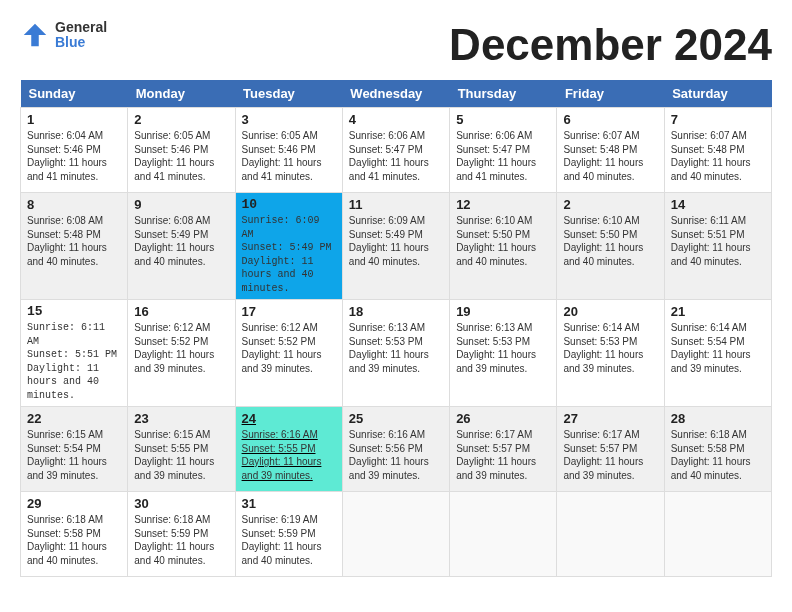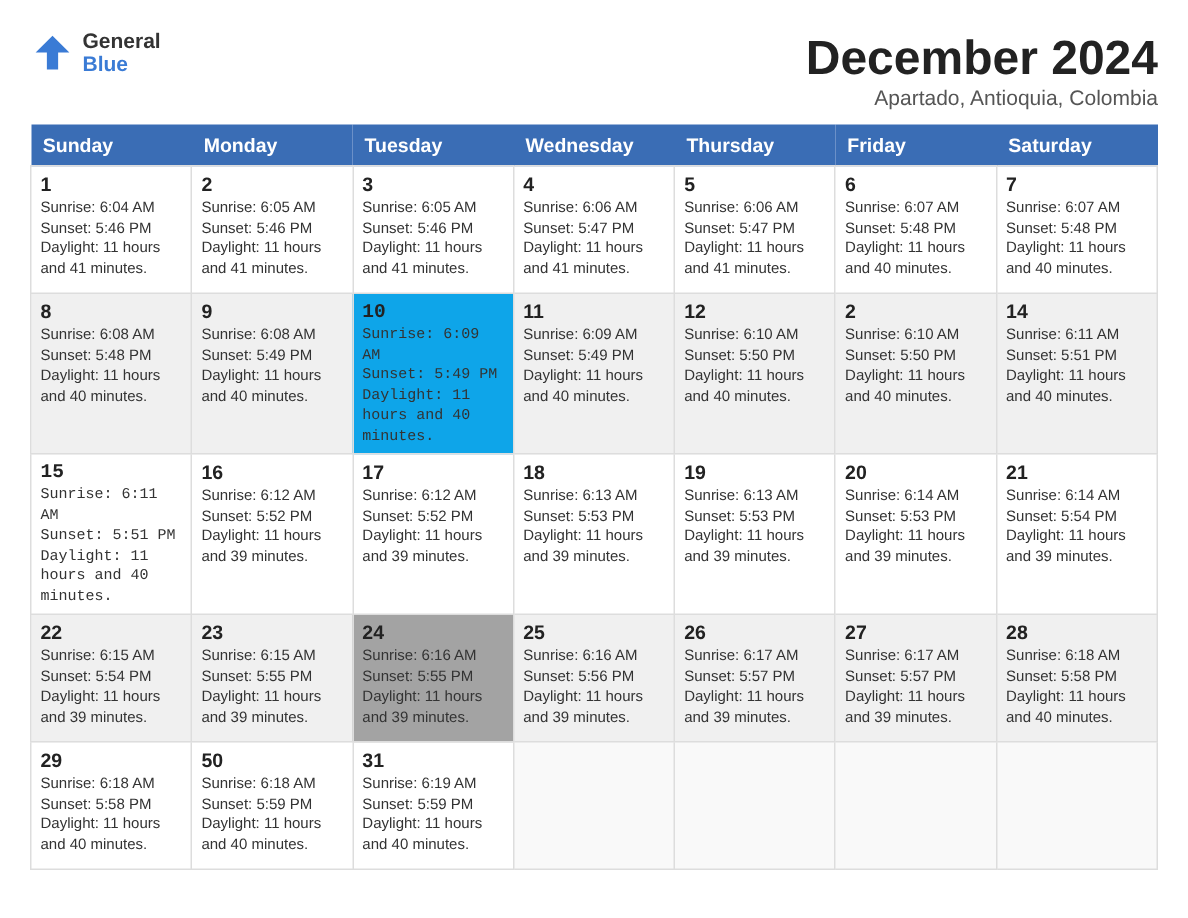--- a/index.html
+++ b/index.html
@@ -31,21 +31,21 @@
     .logo-blue { color: #3a7bd5; }
     .logo-icon {
       width: 30px;
       height: 30px;
       margin-right: 5px;
     }
     .title-section {
       text-align: right;
     }
     .month-title {
-      font-size: 32px;
+      font-size: 44px;
       font-weight: bold;
       color: #222;
     }
     .location-title {
       font-size: 14px;
       color: #555;
     }
     .calendar-table {
       width: 100%;
       border-collapse: collapse;
@@ -98,21 +98,20 @@
       <svg class="logo-icon" viewBox="0 0 40 40">
         <polygon points="20,5 35,20 25,20 25,35 15,35 15,20 5,20" fill="#3a7bd5"></polygon>
       </svg>
       <div class="logo-text">
         <span class="logo-general">General</span>
         <span class="logo-blue">Blue</span>
       </div>
     </div>
     <div class="title-section">
       <div class="month-title">December 2024</div>
-      <div class="location-title">Apartado, Antioquia, Colombia</div>
     </div>
   </div>
 
   <table class="calendar-table">
     <thead>
       <tr>
         <th>Sunday</th>
         <th>Monday</th>
         <th>Tuesday</th>
         <th>Wednesday</th>
@@ -260,21 +259,21 @@
         <span class="day-info">Sunrise: 6:15 AM</span><br>
         <span class="day-info">Sunset: 5:54 PM</span><br>
         <span class="day-info">Daylight: 11 hours and 39 minutes.</span>
       </td>
           <td style="background: rgb(240, 240, 240);">
         <span class="day-number">23</span>
         <span class="day-info">Sunrise: 6:15 AM</span><br>
         <span class="day-info">Sunset: 5:55 PM</span><br>
         <span class="day-info">Daylight: 11 hours and 39 minutes.</span>
       </td>
-          <td style="background: #a3a3a3;">
+          <td style="background: #5eead4; text-decoration: underline;">
         <span class="day-number">24</span>
         <span class="day-info">Sunrise: 6:16 AM</span><br>
         <span class="day-info">Sunset: 5:55 PM</span><br>
         <span class="day-info">Daylight: 11 hours and 39 minutes.</span>
       </td>
           <td style="background: rgb(240, 240, 240);">
         <span class="day-number">25</span>
         <span class="day-info">Sunrise: 6:16 AM</span><br>
         <span class="day-info">Sunset: 5:56 PM</span><br>
         <span class="day-info">Daylight: 11 hours and 39 minutes.</span>
@@ -299,21 +298,21 @@
       </td>
         </tr>
         <tr>
           <td style="background: rgb(255, 255, 255);">
         <span class="day-number">29</span>
         <span class="day-info">Sunrise: 6:18 AM</span><br>
         <span class="day-info">Sunset: 5:58 PM</span><br>
         <span class="day-info">Daylight: 11 hours and 40 minutes.</span>
       </td>
           <td style="background: rgb(255, 255, 255);">
-        <span class="day-number">50</span>
+        <span class="day-number">30</span>
         <span class="day-info">Sunrise: 6:18 AM</span><br>
         <span class="day-info">Sunset: 5:59 PM</span><br>
         <span class="day-info">Daylight: 11 hours and 40 minutes.</span>
       </td>
           <td style="background: rgb(255, 255, 255);">
         <span class="day-number">31</span>
         <span class="day-info">Sunrise: 6:19 AM</span><br>
         <span class="day-info">Sunset: 5:59 PM</span><br>
         <span class="day-info">Daylight: 11 hours and 40 minutes.</span>
       </td>

